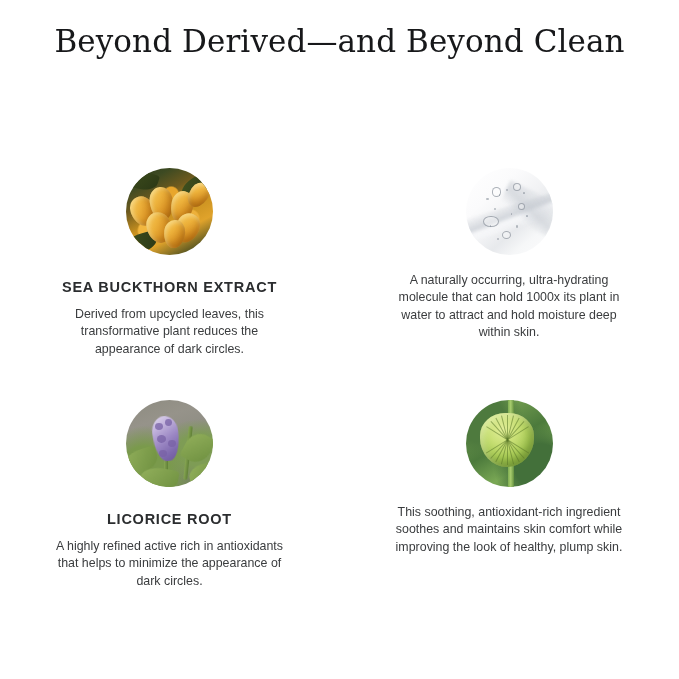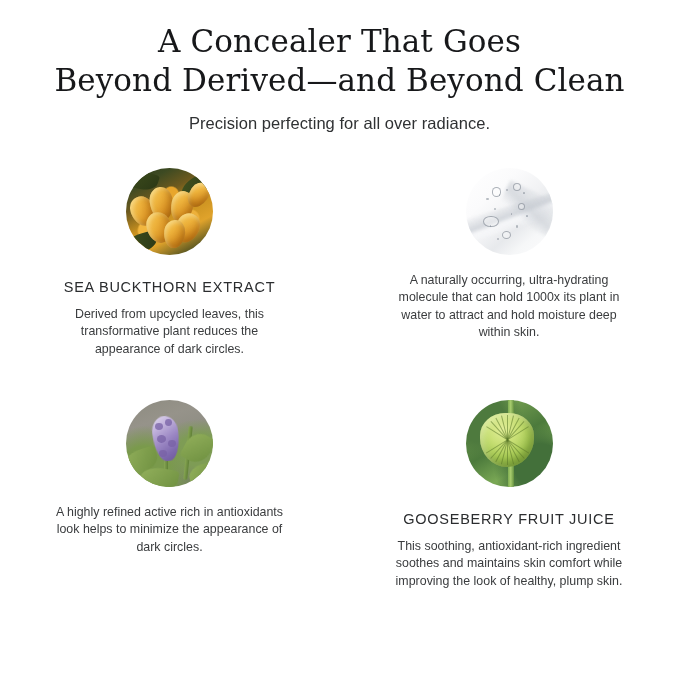--- a/index.html
+++ b/index.html
@@ -212,21 +212,21 @@
     background: rgba(88,118,40,0.55);
     transform-origin: 50% 50%;
   }
 
   
   .ing-title {
     font-size: 14.5px;
     line-height: 18px;
     letter-spacing: 0.75px;
     color: #2b2d2f;
-    font-weight: 400;
+    font-weight: 700;
     margin: 16px 0 0 0;
     text-transform: uppercase;
     white-space: nowrap;
   }
   .ing-desc {
     font-size: 12.4px;
     line-height: 17.4px;
     color: #3a3c3e;
     font-weight: 400;
     margin: 10px auto 0 auto;
@@ -235,24 +235,22 @@
   .col-left .ing-desc { max-width: 228px; }
   .col-right .ing-desc { max-width: 250px; }
 </style>
 </head>
 <body>
 
 <div class="page">
 
   <div class="header">
     <h1 class="headline">
-      <span class="line">A Concealer That Goes</span>
       <span class="line">Beyond Derived—and Beyond Clean</span>
     </h1>
-    <p class="subhead">Precision perfecting for all over radiance.</p>
   </div>
 
   <div class="grid">
 
     <div class="cell col-left">
       <div class="circle-wrap">
         <div class="circle img-seabuckthorn">
           <span class="sb-leaf" style="left:-6%;top:2%;width:42%;height:22%;transform:rotate(18deg);"></span>
           <span class="sb-leaf" style="right:-8%;top:8%;width:46%;height:20%;transform:rotate(-24deg);"></span>
           <span class="sb-leaf" style="left:-4%;bottom:2%;width:40%;height:22%;transform:rotate(-16deg);"></span>
@@ -304,38 +302,38 @@
           <span class="lr-leaf" style="right:2%;top:38%;width:30%;height:34%;transform:rotate(28deg);"></span>
           <span class="lr-leaf" style="right:-6%;bottom:4%;width:34%;height:22%;transform:rotate(-12deg);"></span>
           <span class="lr-spike"></span>
           <span class="lr-floret" style="left:33%;top:26%;width:9%;height:8%;"></span>
           <span class="lr-floret" style="left:45%;top:22%;width:8%;height:8%;"></span>
           <span class="lr-floret" style="left:36%;top:40%;width:10%;height:9%;"></span>
           <span class="lr-floret" style="left:48%;top:46%;width:9%;height:8%;"></span>
           <span class="lr-floret" style="left:38%;top:58%;width:9%;height:8%;"></span>
         </div>
       </div>
-      <p class="ing-desc">A highly refined active rich in antioxidants look helps to minimize the appearance of dark circles.</p>
+      <h2 class="ing-title">LICORICE ROOT</h2>
+      <p class="ing-desc">A highly refined active rich in antioxidants that helps to minimize the appearance of dark circles.</p>
     </div>
 
     <div class="cell col-right">
       <div class="circle-wrap">
         <div class="circle img-gooseberry">
           <span class="gb-stem"></span>
           <span class="gb-husk">
             <span class="gb-vein" style="transform:rotate(0deg);"></span>
             <span class="gb-vein" style="transform:rotate(14deg);"></span>
             <span class="gb-vein" style="transform:rotate(-14deg);"></span>
             <span class="gb-vein" style="transform:rotate(28deg);"></span>
             <span class="gb-vein" style="transform:rotate(-28deg);"></span>
             <span class="gb-vein" style="transform:rotate(42deg);"></span>
             <span class="gb-vein" style="transform:rotate(-42deg);"></span>
             <span class="gb-vein" style="transform:rotate(58deg);"></span>
             <span class="gb-vein" style="transform:rotate(-58deg);"></span>
           </span>
         </div>
       </div>
-      <h2 class="ing-title">GOOSEBERRY FRUIT JUICE</h2>
       <p class="ing-desc">This soothing, antioxidant-rich ingredient soothes and maintains skin comfort while improving the look of healthy, plump skin.</p>
     </div>
 
   </div>
 </div>
 
 </body></html>

